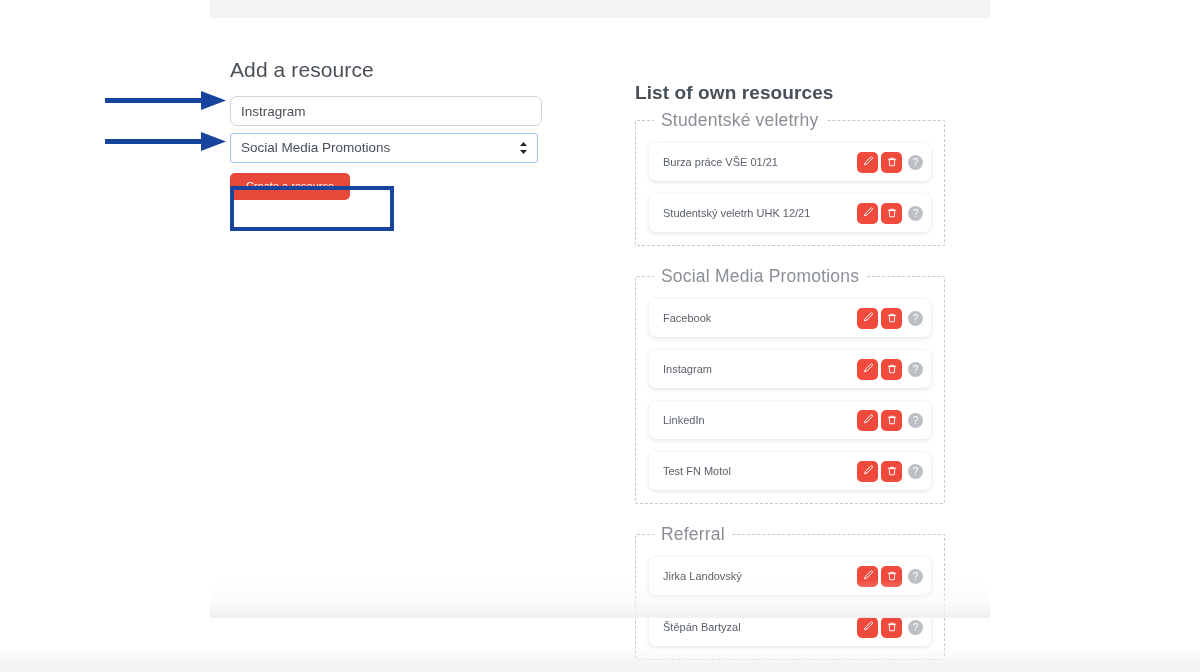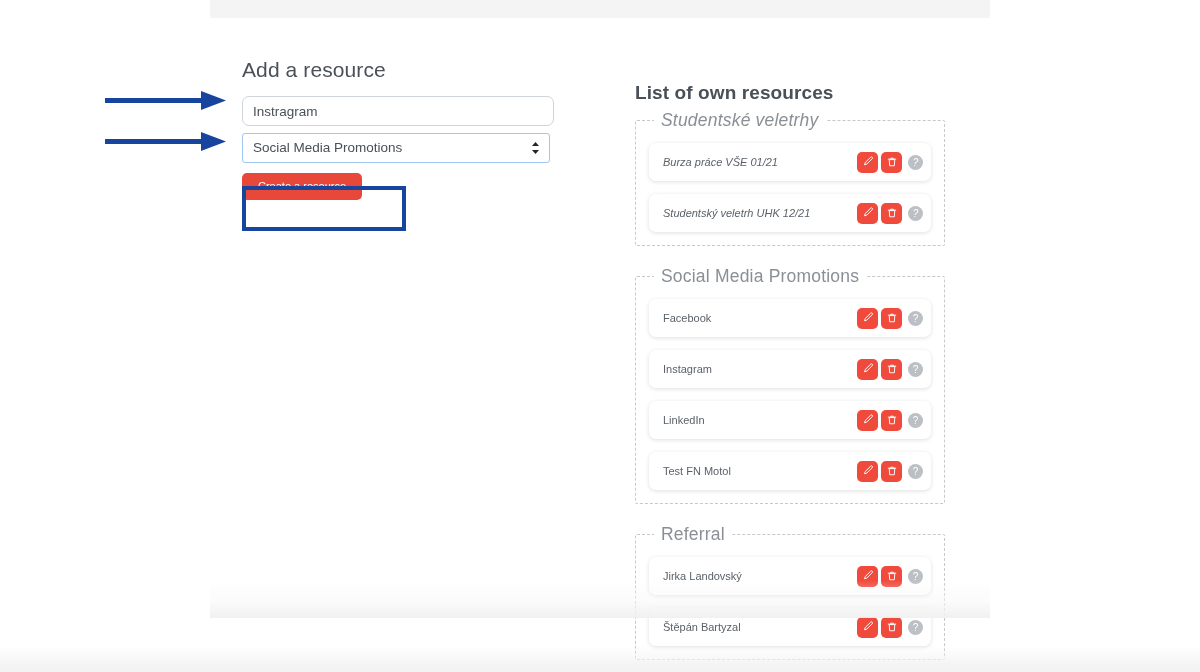--- a/index.html
+++ b/index.html
@@ -59,21 +59,21 @@
 
   
   .columns {
     position: absolute;
     left: 210px;
     top: 18px;
     width: 780px;
   }
   .col-left {
     position: absolute;
-    left: 32px;
+    left: 20px;
     top: 40px;
     width: 330px;
   }
   .col-right {
     position: absolute;
     left: 425px;
     top: 40px;
     width: 330px;
     margin-top: 24px;
   }
@@ -183,21 +183,21 @@
     width: 310px;
   }
   .group-legend {
     font-size: 17.5px;
     font-weight: 400;
     color: #8a8f96;
     padding: 0 7px;
     margin-left: 5px;
     letter-spacing: .2px;
   }
-  .group-first { margin-top: 6px; font-style: italic; }
+  .group-first { margin-top: 6px; }
 
   
   .res-row {
     position: relative;
     box-sizing: border-box;
     height: 38px;
     background: #ffffff;
     border-radius: 7px;
     box-shadow: 0 1px 4px rgba(0,0,0,0.13);
     margin-bottom: 13px;

